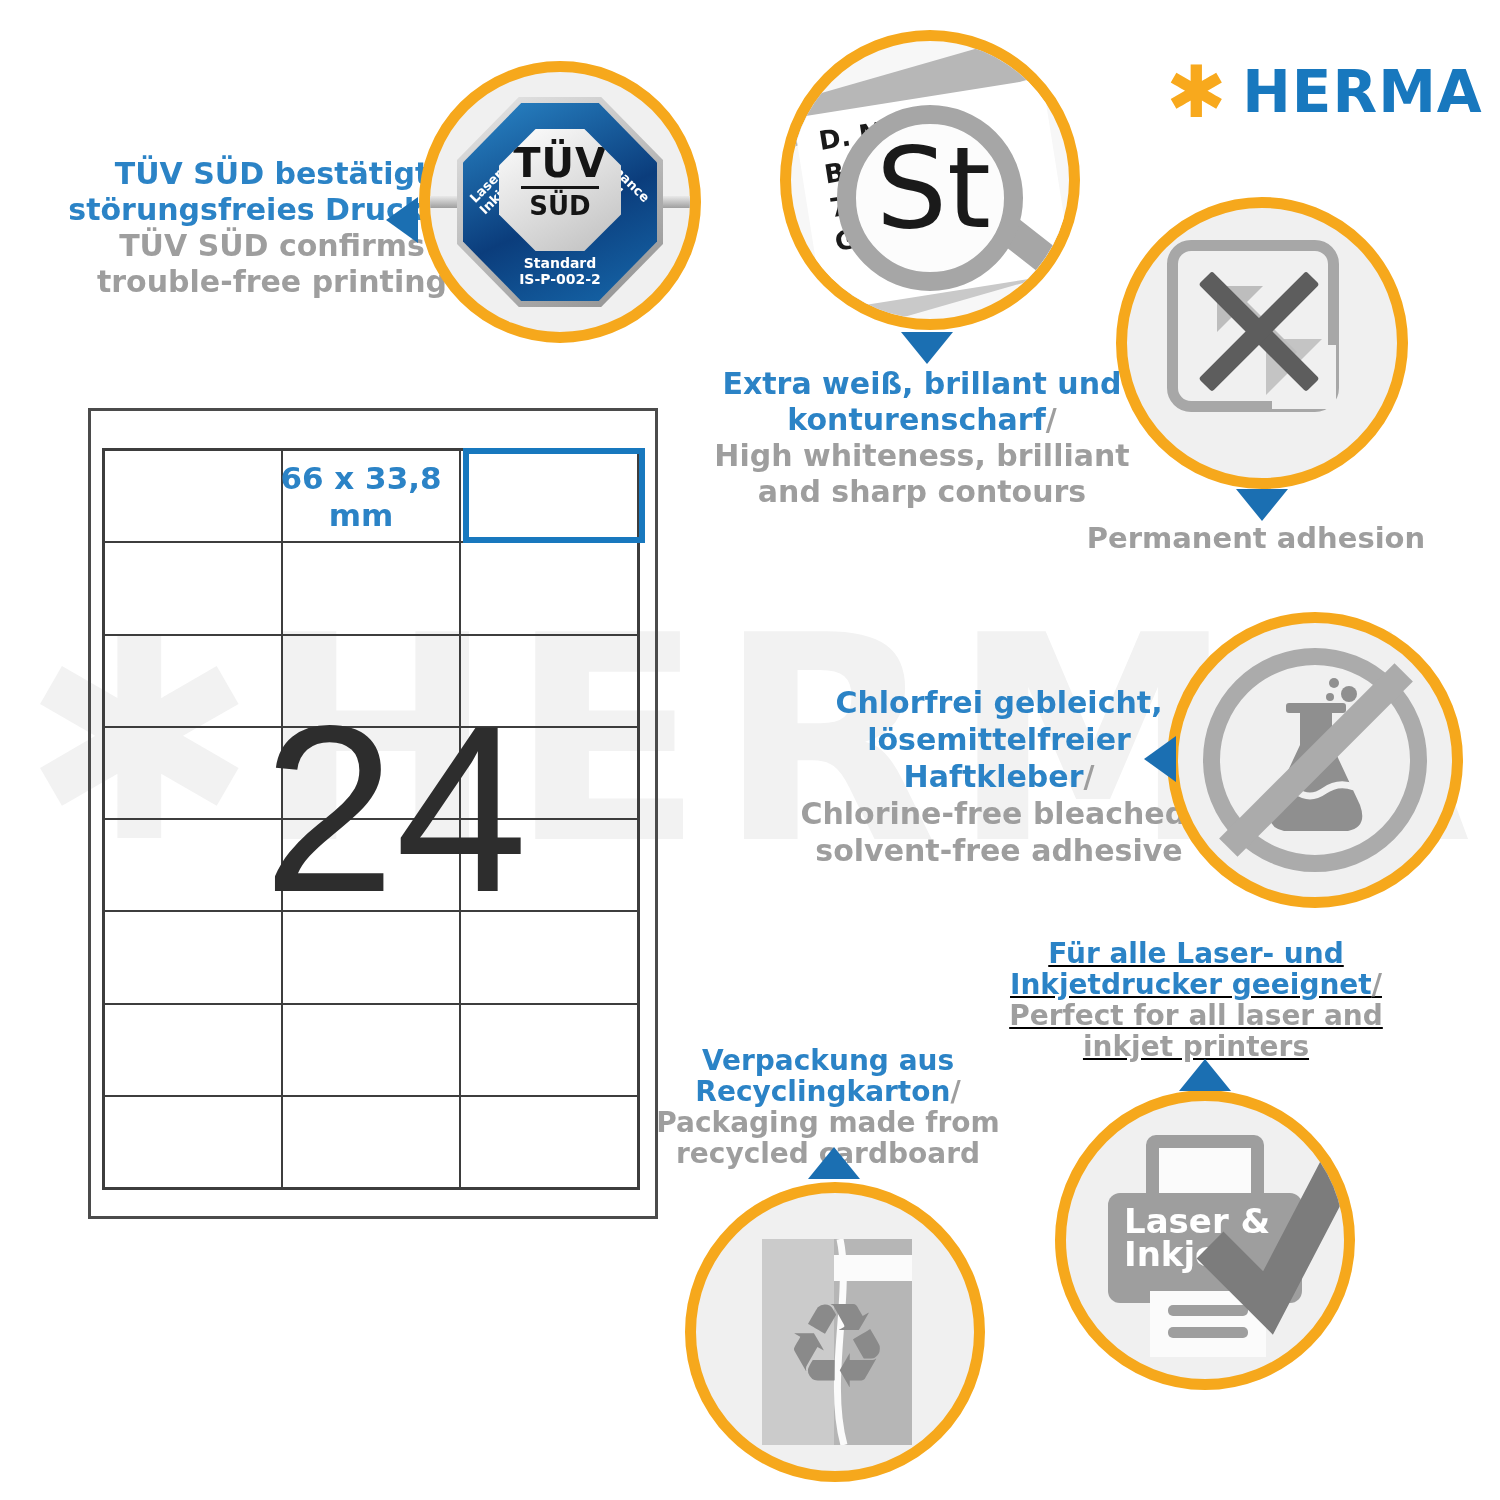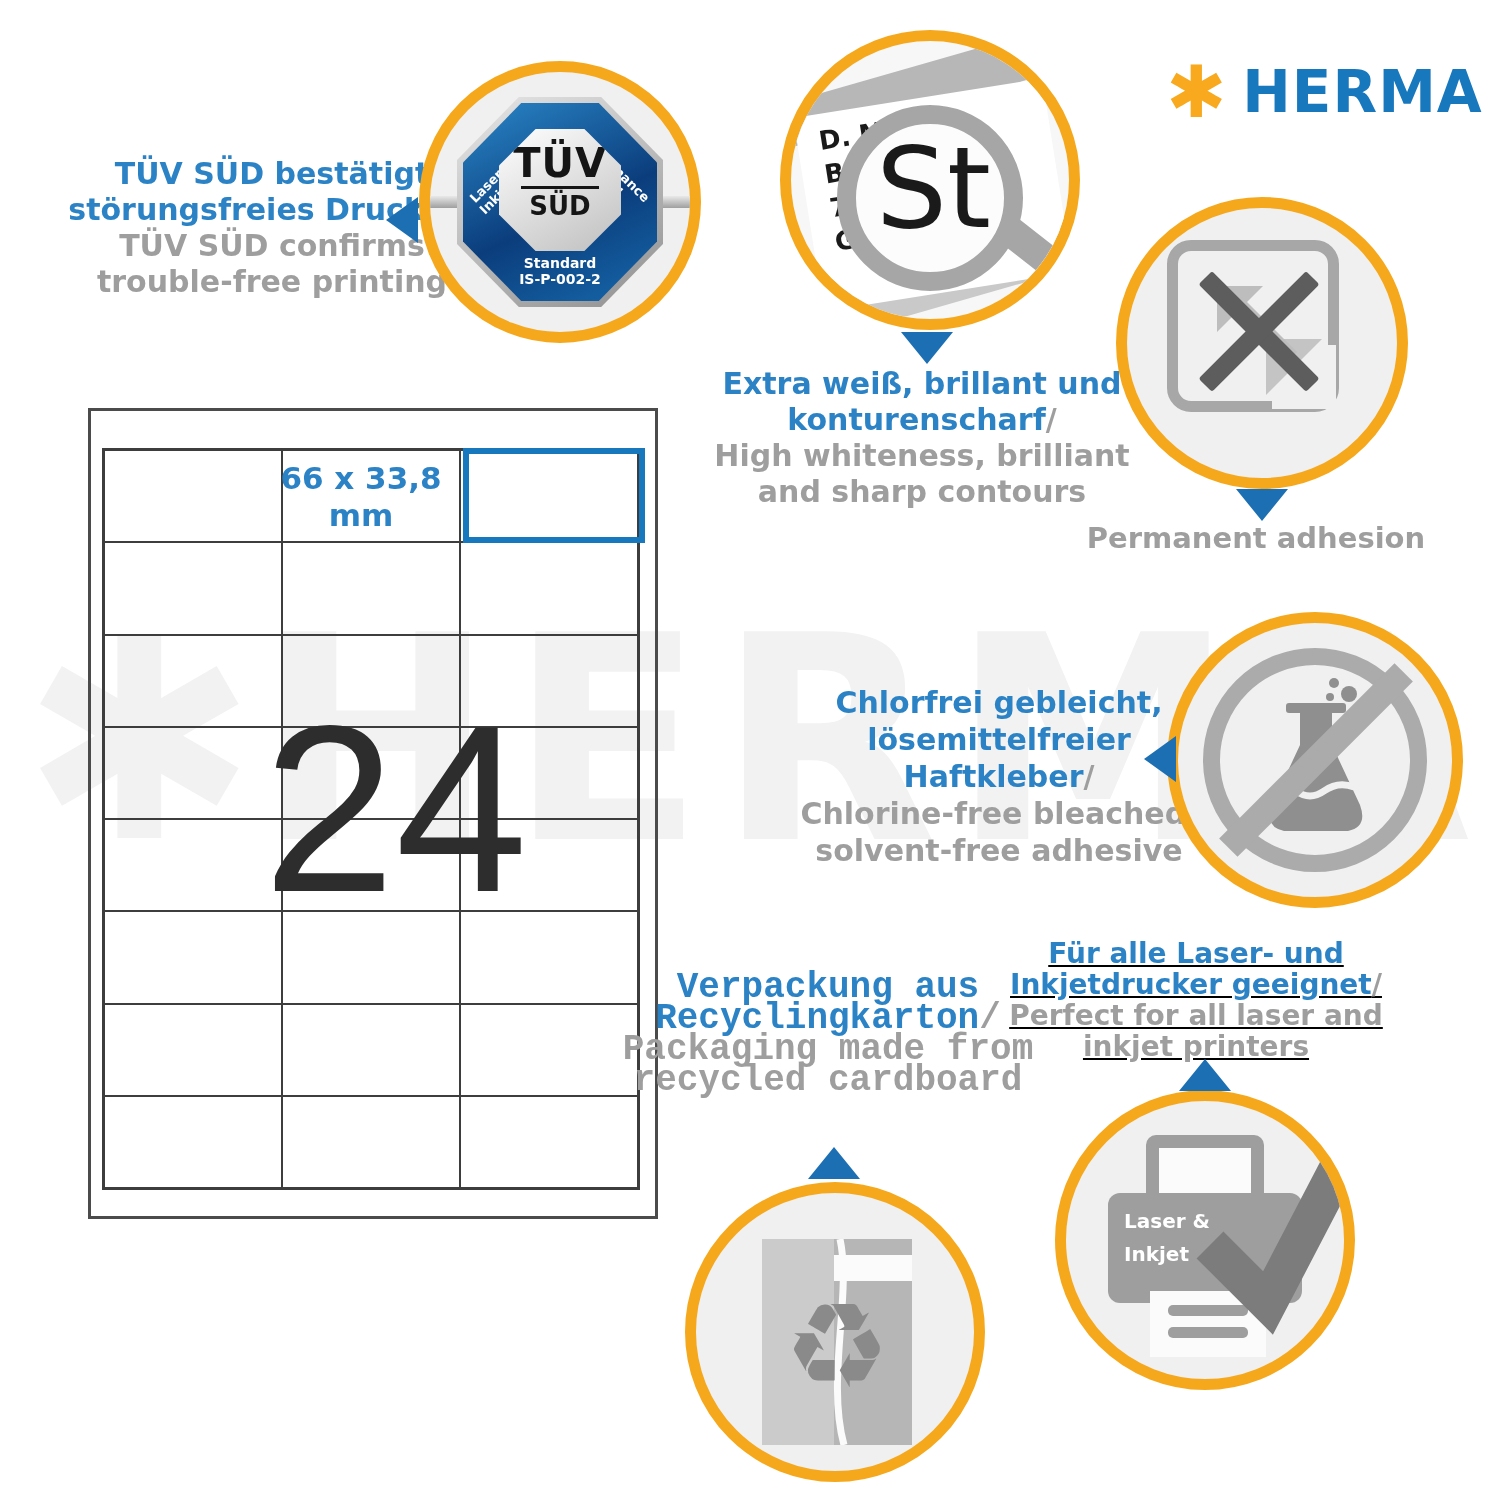--- a/index.html
+++ b/index.html
@@ -35,21 +35,21 @@
   
   .feat{position:absolute;width:440px;text-align:center;font-weight:bold;z-index:3;}
   .feat .de{color:#2b83c6;}
   .feat .en{color:#9e9e9e;}
   .slash{color:#9e9e9e;}
   #feat-tuv{left:52px;top:156px;font-size:30px;line-height:36px;}
   #feat-extra{left:702px;top:366px;font-size:30px;line-height:36px;}
   #feat-permanent{left:1036px;top:521px;font-size:29px;line-height:34px;}
   #feat-chlorine{left:779px;top:684px;font-size:30px;line-height:37px;}
   #feat-printers{left:976px;top:938px;font-size:28px;line-height:31px;text-decoration:underline;}
-  #feat-packaging{left:608px;top:972px;font-size:36px;line-height:31px;font-family:Liberation Mono, monospace;}
+  #feat-packaging{left:608px;top:1045px;font-size:28px;line-height:31px;}
 
   
   .arrow{position:absolute;width:0;height:0;z-index:4;}
   #arrow-tuv{left:386px;top:197px;border-top:23px solid transparent;
              border-bottom:23px solid transparent;border-right:32px solid #1b6fb2;}
   #arrow-chlorine{left:1144px;top:736px;border-top:23px solid transparent;
              border-bottom:23px solid transparent;border-right:32px solid #1b6fb2;}
   #arrow-magnifier{left:901px;top:332px;border-left:26px solid transparent;
              border-right:26px solid transparent;border-top:32px solid #1b6fb2;}
   #arrow-permanent{left:1236px;top:489px;border-left:26px solid transparent;
@@ -118,21 +118,21 @@
   #flask-ring{position:absolute;left:25px;top:25px;width:224px;height:224px;border-radius:50%;
               border:17px solid #ababab;box-sizing:border-box;}
   #flask-svg{position:absolute;left:58px;top:50px;}
   #flask-slash{position:absolute;left:14px;top:124px;width:248px;height:26px;background:#ababab;
                transform:rotate(-45deg);}
 
   
   #pr-tray{position:absolute;left:80px;top:34px;width:118px;height:80px;border:13px solid #9e9e9e;
            border-radius:10px;background:#fbfbfb;box-sizing:border-box;}
   #pr-body{position:absolute;left:42px;top:92px;width:194px;height:110px;background:#9e9e9e;
-           border-radius:12px;color:#fff;font-weight:800;font-size:20px;line-height:33px;
+           border-radius:12px;color:#fff;font-weight:800;font-size:34px;line-height:33px;
            padding:12px 0 0 16px;box-sizing:border-box;}
   #pr-paper{position:absolute;left:84px;top:190px;width:116px;height:66px;background:#fbfbfb;}
   .pr-line{position:absolute;left:18px;width:80px;height:11px;background:#9e9e9e;border-radius:5px;}
   #pr-line1{top:14px;} #pr-line2{top:36px;}
   #pr-check{position:absolute;left:126px;top:40px;}
 
   
   #rc-pack{position:absolute;left:66px;top:46px;width:150px;height:206px;}
   #rc-left{position:absolute;left:0;top:0;width:78px;height:206px;background:#cbcbcb;}
   #rc-right{position:absolute;left:72px;top:0;width:78px;height:206px;background:#b6b6b6;}

